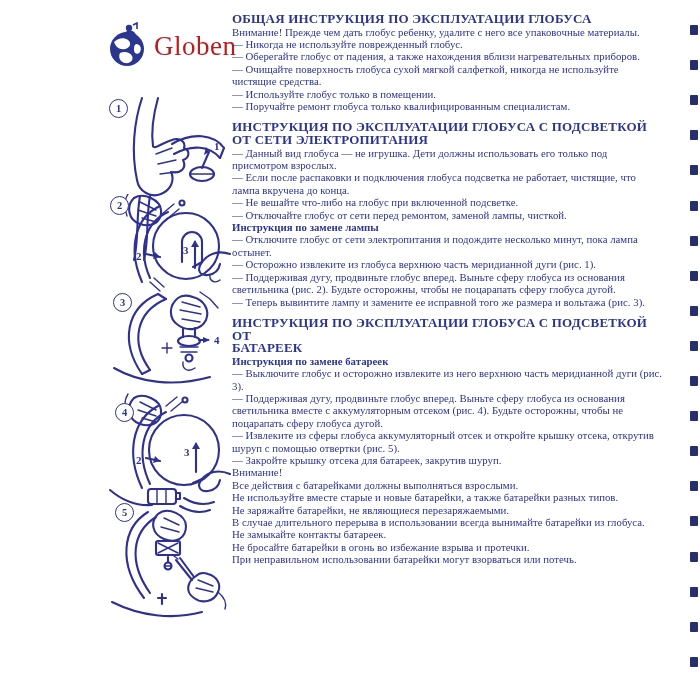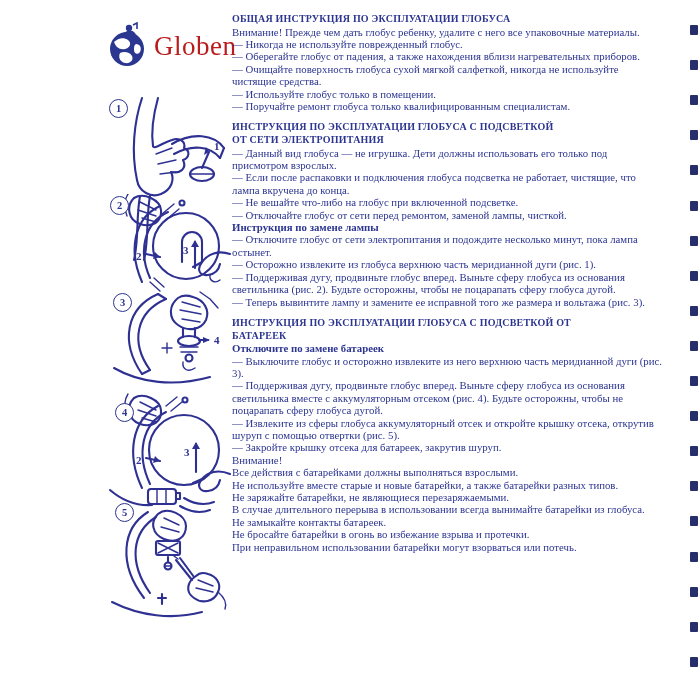--- a/index.html
+++ b/index.html
@@ -30,21 +30,21 @@
   }
   .draw{stroke:var(--ink-draw);stroke-width:2.1;fill:none;stroke-linecap:round;stroke-linejoin:round;}
   .thin{stroke:var(--ink-draw);stroke-width:1.4;fill:none;stroke-linecap:round;}
   .fillnavy{fill:var(--ink-draw);stroke:none;}
   .svglabel{font-family:"Liberation Serif","DejaVu Serif",serif;font-size:11px;font-weight:bold;fill:var(--ink-draw);}
 
   
   .content{position:absolute;left:232px;top:13px;width:432px;font-size:10.8px;line-height:12.4px;}
   .section{margin-bottom:9px;}
   .section-heading{
-    font-size:10px;font-weight:bold;margin:0;line-height:12.6px;
+    font-size:13px;font-weight:bold;margin:0;line-height:12.6px;
     white-space:pre-line;letter-spacing:.2px;
   }
   .content p{margin:0;}
   .subheading{font-weight:bold;}
 
   
   #edge-marks{position:absolute;top:0;right:0;width:14px;height:700px;}
   .edge-mark{position:absolute;right:2px;width:8px;height:10px;background:#262e6b;border-radius:1px;}
 </style>
 </head>
@@ -216,21 +216,21 @@
       <p class="subheading">Инструкция по замене лампы</p>
       <p>— Отключите глобус от сети электропитания и подождите несколько минут, пока лампа остынет.</p>
       <p>— Осторожно извлеките из глобуса верхнюю часть меридианной дуги (рис. 1).</p>
       <p>— Поддерживая дугу, продвиньте глобус вперед. Выньте сферу глобуса из основания светильника (рис. 2). Будьте осторожны, чтобы не поцарапать сферу глобуса дугой.</p>
       <p>— Теперь вывинтите лампу и замените ее исправной того же размера и вольтажа (рис. 3).</p>
     </div>
 
     <div class="section">
       <h2 class="section-heading">ИНСТРУКЦИЯ ПО ЭКСПЛУАТАЦИИ ГЛОБУСА С ПОДСВЕТКОЙ ОТ
 БАТАРЕЕК</h2>
-      <p class="subheading">Отключите по замене батареек</p>
+      <p class="subheading">Инструкция по замене батареек</p>
       <p>— Выключите глобус и осторожно извлеките из него верхнюю часть меридианной дуги (рис. 3).</p>
       <p>— Поддерживая дугу, продвиньте глобус вперед. Выньте сферу глобуса из основания светильника вместе с аккумуляторным отсеком (рис. 4). Будьте осторожны, чтобы не поцарапать сферу глобуса дугой.</p>
       <p>— Извлеките из сферы глобуса аккумуляторный отсек и откройте крышку отсека, открутив шуруп с помощью отвертки (рис. 5).</p>
       <p>— Закройте крышку отсека для батареек, закрутив шуруп.</p>
       <p>Внимание!</p>
       <p>Все действия с батарейками должны выполняться взрослыми.</p>
       <p>Не используйте вместе старые и новые батарейки, а также батарейки разных типов.</p>
       <p>Не заряжайте батарейки, не являющиеся перезаряжаемыми.</p>
       <p>В случае длительного перерыва в использовании всегда вынимайте батарейки из глобуса.</p>
       <p>Не замыкайте контакты батареек.</p>

